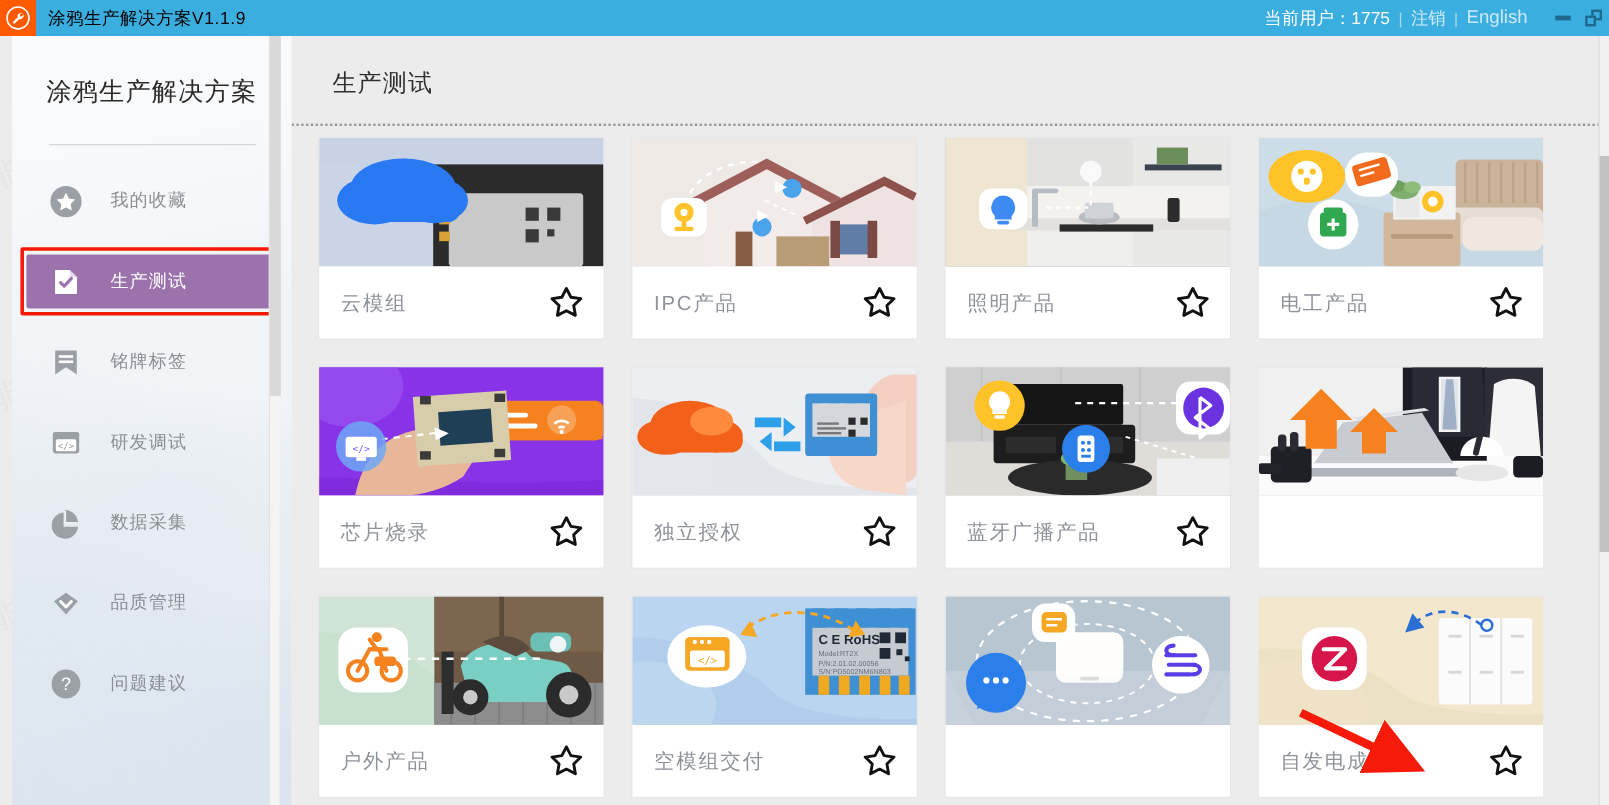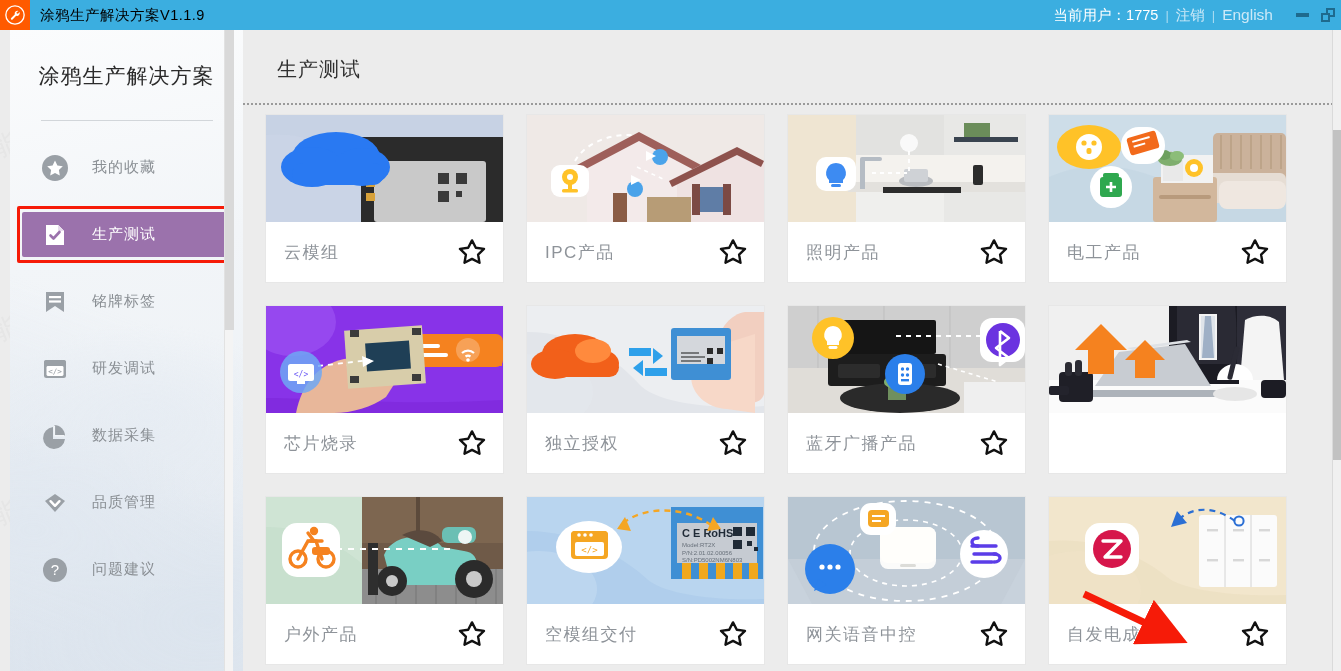--- a/index.html
+++ b/index.html
@@ -778,26 +778,20 @@
         <circle cx="196" cy="57" r="24" fill="#fff"></circle>
         <g stroke="#5B3DE8" stroke-width="3.4" stroke-linecap="round" fill="none">
           <path d="M184 49h24"></path>
                   <path d="M186 57h22"></path>
                   <path d="M184 65h20"></path>
           <path d="M206 57c8 0 8 8 0 8"></path>
                   <path d="M190 49c-8 0-8-8 0-8"></path>
                 </g>
               </svg>
             </div>
-            <div class="card-foot">
-              <span class="card-label">网关语音中控</span>
-              <svg class="star" width="30" height="29" viewBox="0 0 30 29">
-  <path d="M15 2.4l3.8 7.3 8.2 1.2-5.9 5.7 1.4 8.2-7.5-3.9-7.5 3.9 1.4-8.2L3 10.9l8.2-1.2z" fill="none" stroke="#111" stroke-width="2.4" stroke-linejoin="round"></path>
-              </svg>
-            </div>
           </div>
           <div class="card">
             <div class="card-img">
               <svg width="237" height="107" viewBox="0 0 237 107" style="display:block">
      <rect width="237" height="107" fill="#f2e6cc"></rect>
         <rect width="237" height="107" fill="#f2e6cc"></rect>
         <path d="M0 44c48-4 92 14 118 36c14 12 62 20 119 18v9H0z" fill="#ecdfc2" opacity=".85"></path>
         <ellipse cx="30" cy="94" rx="62" ry="40" fill="#efe3c8" opacity=".7"></ellipse>
         <rect x="150" y="18" width="78" height="72" rx="3" fill="#fbfbfb"></rect>
         <g stroke="#e3e3e3" stroke-width="1.6">

